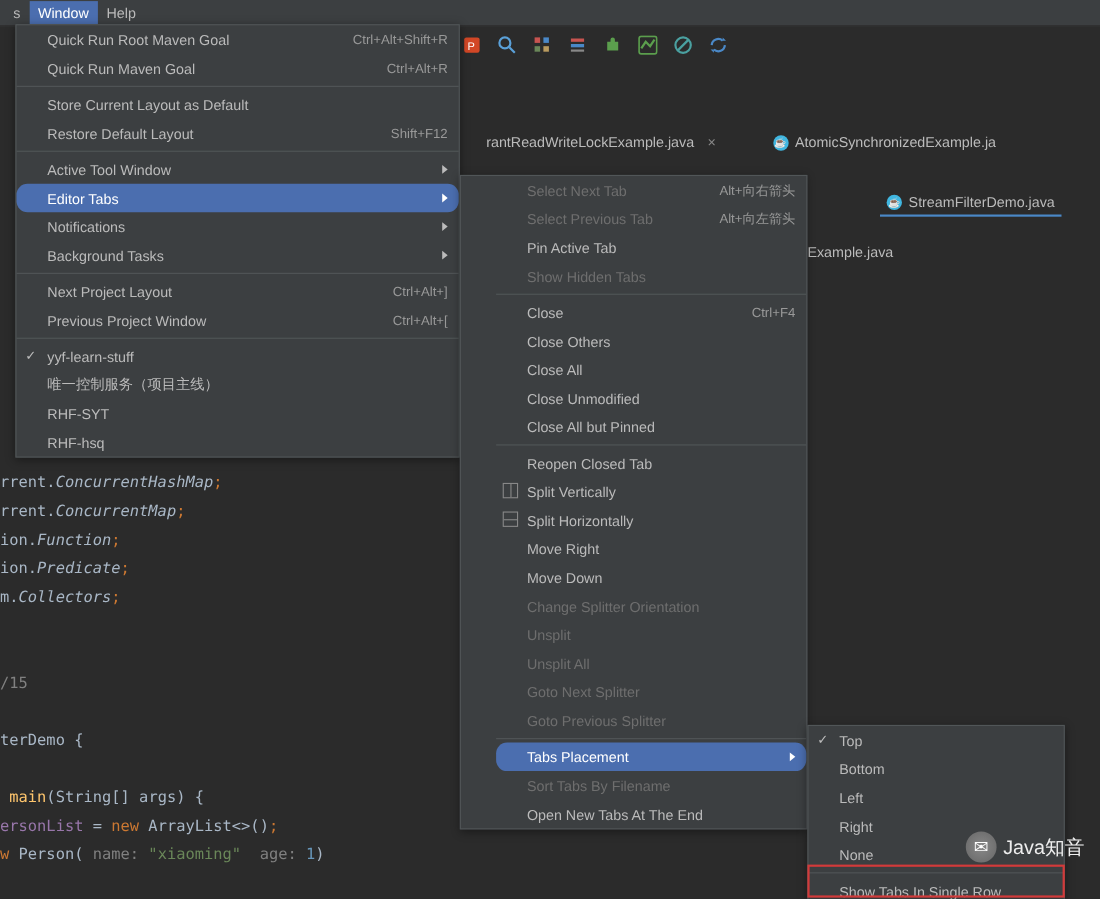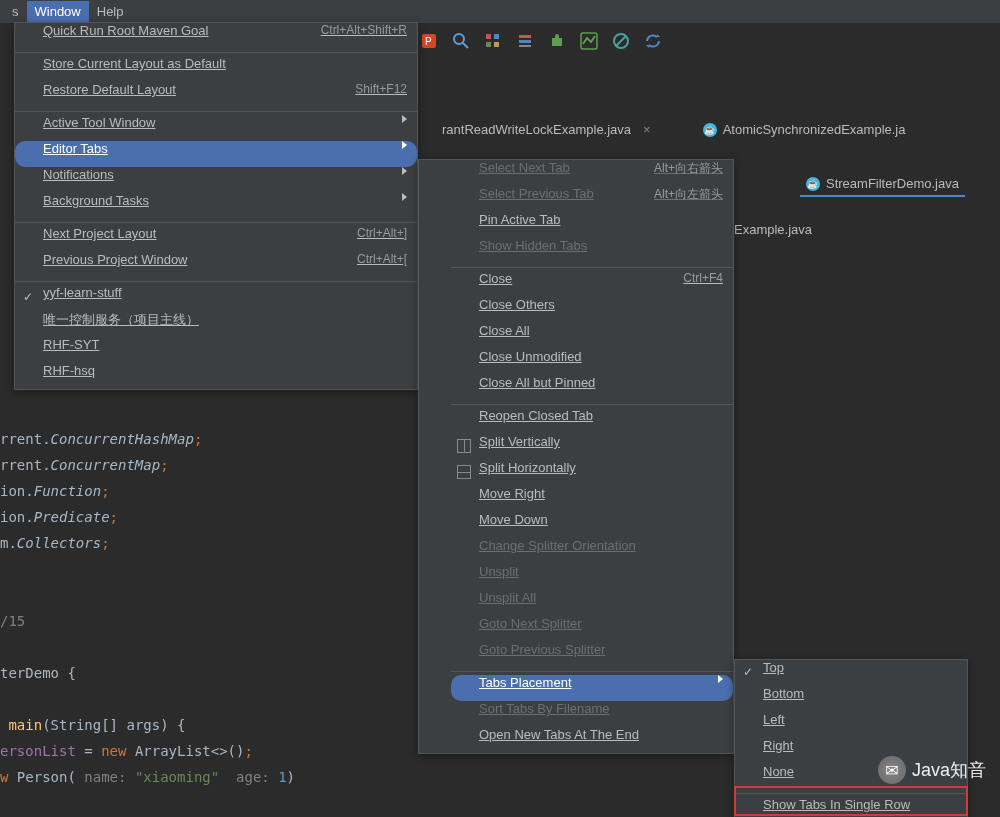--- a/index.html
+++ b/index.html
@@ -44,25 +44,25 @@
     position: absolute;
     background: #3c3f41;
     border: 1px solid #515658;
     box-shadow: 0 2px 8px rgba(0,0,0,.4);
   }
   .menu-1 { top: 22px; left: 14px; width: 404px; }
   .menu-2 { top: 159px; left: 418px; width: 316px; padding-left: 32px; }
   .menu-3 { top: 659px; left: 734px; width: 234px; }
   .mi {
     display: flex;
+    align-items: center;
     height: 26px;
     padding: 0 10px 0 28px;
     position: relative;
     white-space: nowrap;
-    text-decoration: underline;
   }
   .mi.sel { background: #4b6eaf; color: #fff; border-radius: 10px; }
   .mi.dis { color: #6e6e6e; }
   .mi .lbl { flex: 1; }
   .mi .sc { color: #999; font-size: 12px; }
   .mi .arrow {
     width: 0; height: 0;
     border-top: 4px solid transparent;
     border-bottom: 4px solid transparent;
     border-left: 5px solid #bbbbbb;
@@ -242,20 +242,24 @@
 </div>
 <div class="tabs-row3">
   <span>Example.java</span>
 </div>
 
 <div class="menu menu-1">
   <div class="mi">
       <span class="lbl">Quick Run Root Maven Goal</span>
       <span class="sc">Ctrl+Alt+Shift+R</span>
     </div>
+  <div class="mi">
+      <span class="lbl">Quick Run Maven Goal</span>
+      <span class="sc">Ctrl+Alt+R</span>
+    </div>
   <div class="sep"></div>
   <div class="mi">
       <span class="lbl">Store Current Layout as Default</span>
     </div>
   <div class="mi">
       <span class="lbl">Restore Default Layout</span>
       <span class="sc">Shift+F12</span>
     </div>
   <div class="sep"></div>
   <div class="mi">

